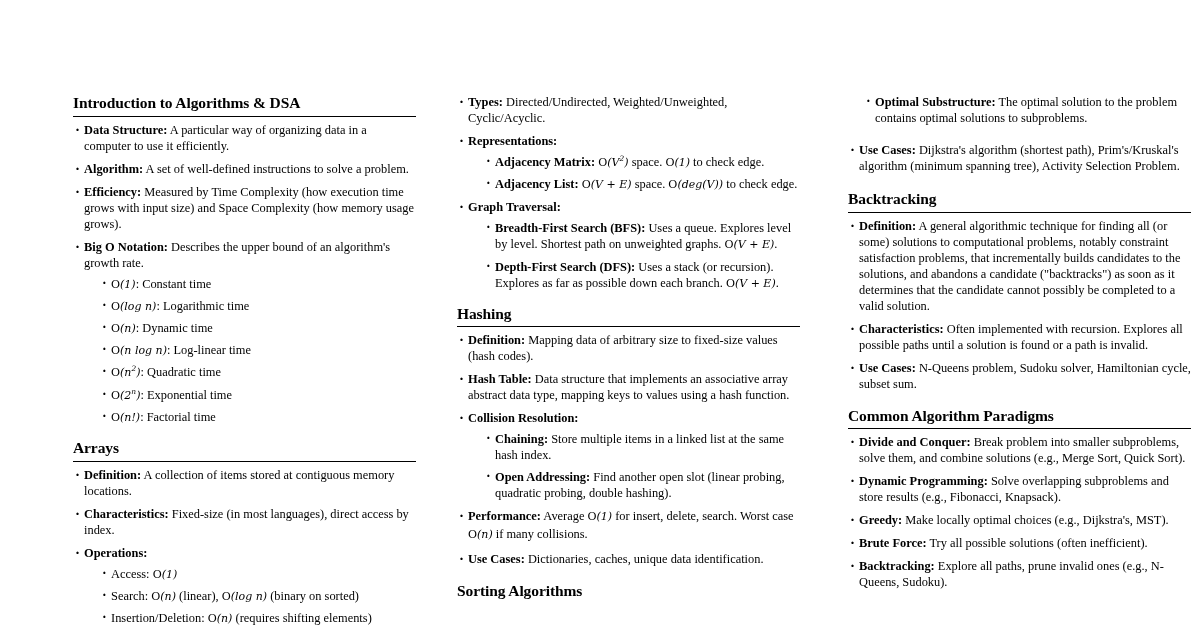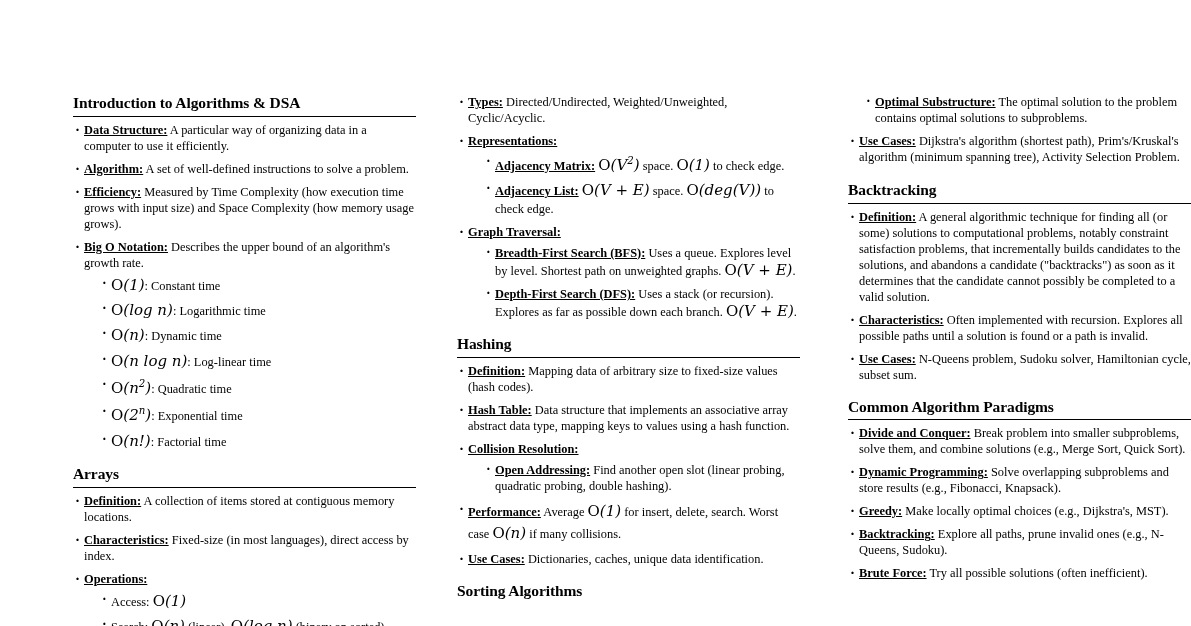--- a/index.html
+++ b/index.html
@@ -101,26 +101,25 @@
   ul.sub > li::before {
     content: "\00B7";
     position: absolute;
     left: 1px;
     top: -1px;
     font-size: 14px;
     font-weight: bold;
   }
   b, .term {
     font-weight: bold;
-    text-decoration: underline;
   }
   .math {
     font-family: "DejaVu Serif", "Liberation Serif", serif;
     font-style: italic;
-    font-size: 15px;
+    font-size: 11px;
   }
   .math .upr { font-style: normal; }
   .math sup {
     font-size: 0.68em;
     vertical-align: super;
     font-style: italic;
   }
 </style>
 </head>
 <body>
@@ -214,20 +213,21 @@
         <ul class="bullets">
           <li>
             <b class="term">Definition:</b><span> Mapping data of arbitrary size to fixed-size values (hash codes).</span>
           </li>
           <li>
             <b class="term">Hash Table:</b><span> Data structure that implements an associative array abstract data type, mapping keys to values using a hash function.</span>
           </li>
           <li>
             <b class="term">Collision Resolution:</b>
             <ul class="sub">
+              <li><b class="term">Chaining:</b><span> Store multiple items in a linked list at the same hash index.</span></li>
               <li><b class="term">Open Addressing:</b><span> Find another open slot (linear probing, quadratic probing, double hashing).</span></li>
             </ul>
           </li>
           <li style="line-height:1.45;">
             <b class="term">Performance:</b><span> Average </span><span class="math"><span class="upr">O</span>(1)</span><span> for insert, delete, search. Worst case </span><span class="math"><span class="upr">O</span>(n)</span><span> if many collisions.</span>
           </li>
           <li>
             <b class="term">Use Cases:</b><span> Dictionaries, caches, unique data identification.</span>
           </li>
         </ul>
@@ -239,21 +239,21 @@
       </div>
 
     </div>
 
     <div class="col col-3">
 
       <div class="section first">
         <ul class="sub" style="margin-top:0;">
           <li><b class="term">Optimal Substructure:</b><span> The optimal solution to the problem contains optimal solutions to subproblems.</span></li>
         </ul>
-        <ul class="bullets" style="margin-top:7px;">
+        <ul class="bullets" style="margin-top:16px;">
           <li>
             <b class="term">Use Cases:</b><span> Dijkstra's algorithm (shortest path), Prim's/Kruskal's algorithm (minimum spanning tree), Activity Selection Problem.</span>
           </li>
         </ul>
       </div>
 
       <div class="section" style="margin-top:16px;">
         <h2 class="section-heading">Backtracking</h2>
         <hr class="heading-rule">
         <ul class="bullets">
@@ -276,24 +276,24 @@
           <li>
             <b class="term">Divide and Conquer:</b><span> Break problem into smaller subproblems, solve them, and combine solutions (e.g., Merge Sort, Quick Sort).</span>
           </li>
           <li>
             <b class="term">Dynamic Programming:</b><span> Solve overlapping subproblems and store results (e.g., Fibonacci, Knapsack).</span>
           </li>
           <li>
             <b class="term">Greedy:</b><span> Make locally optimal choices (e.g., Dijkstra's, MST).</span>
           </li>
           <li>
+            <b class="term">Brute Force:</b><span> Try all possible solutions (often inefficient).</span>
+          </li>
+          <li>
             <b class="term">Backtracking:</b><span> Explore all paths, prune invalid ones (e.g., N-Queens, Sudoku).</span>
-          </li>
-          <li>
-            <b class="term">Brute Force:</b><span> Try all possible solutions (often inefficient).</span>
           </li>
         </ul>
       </div>
 
     </div>
 
   </div>
 </div>
 
 </body></html>

